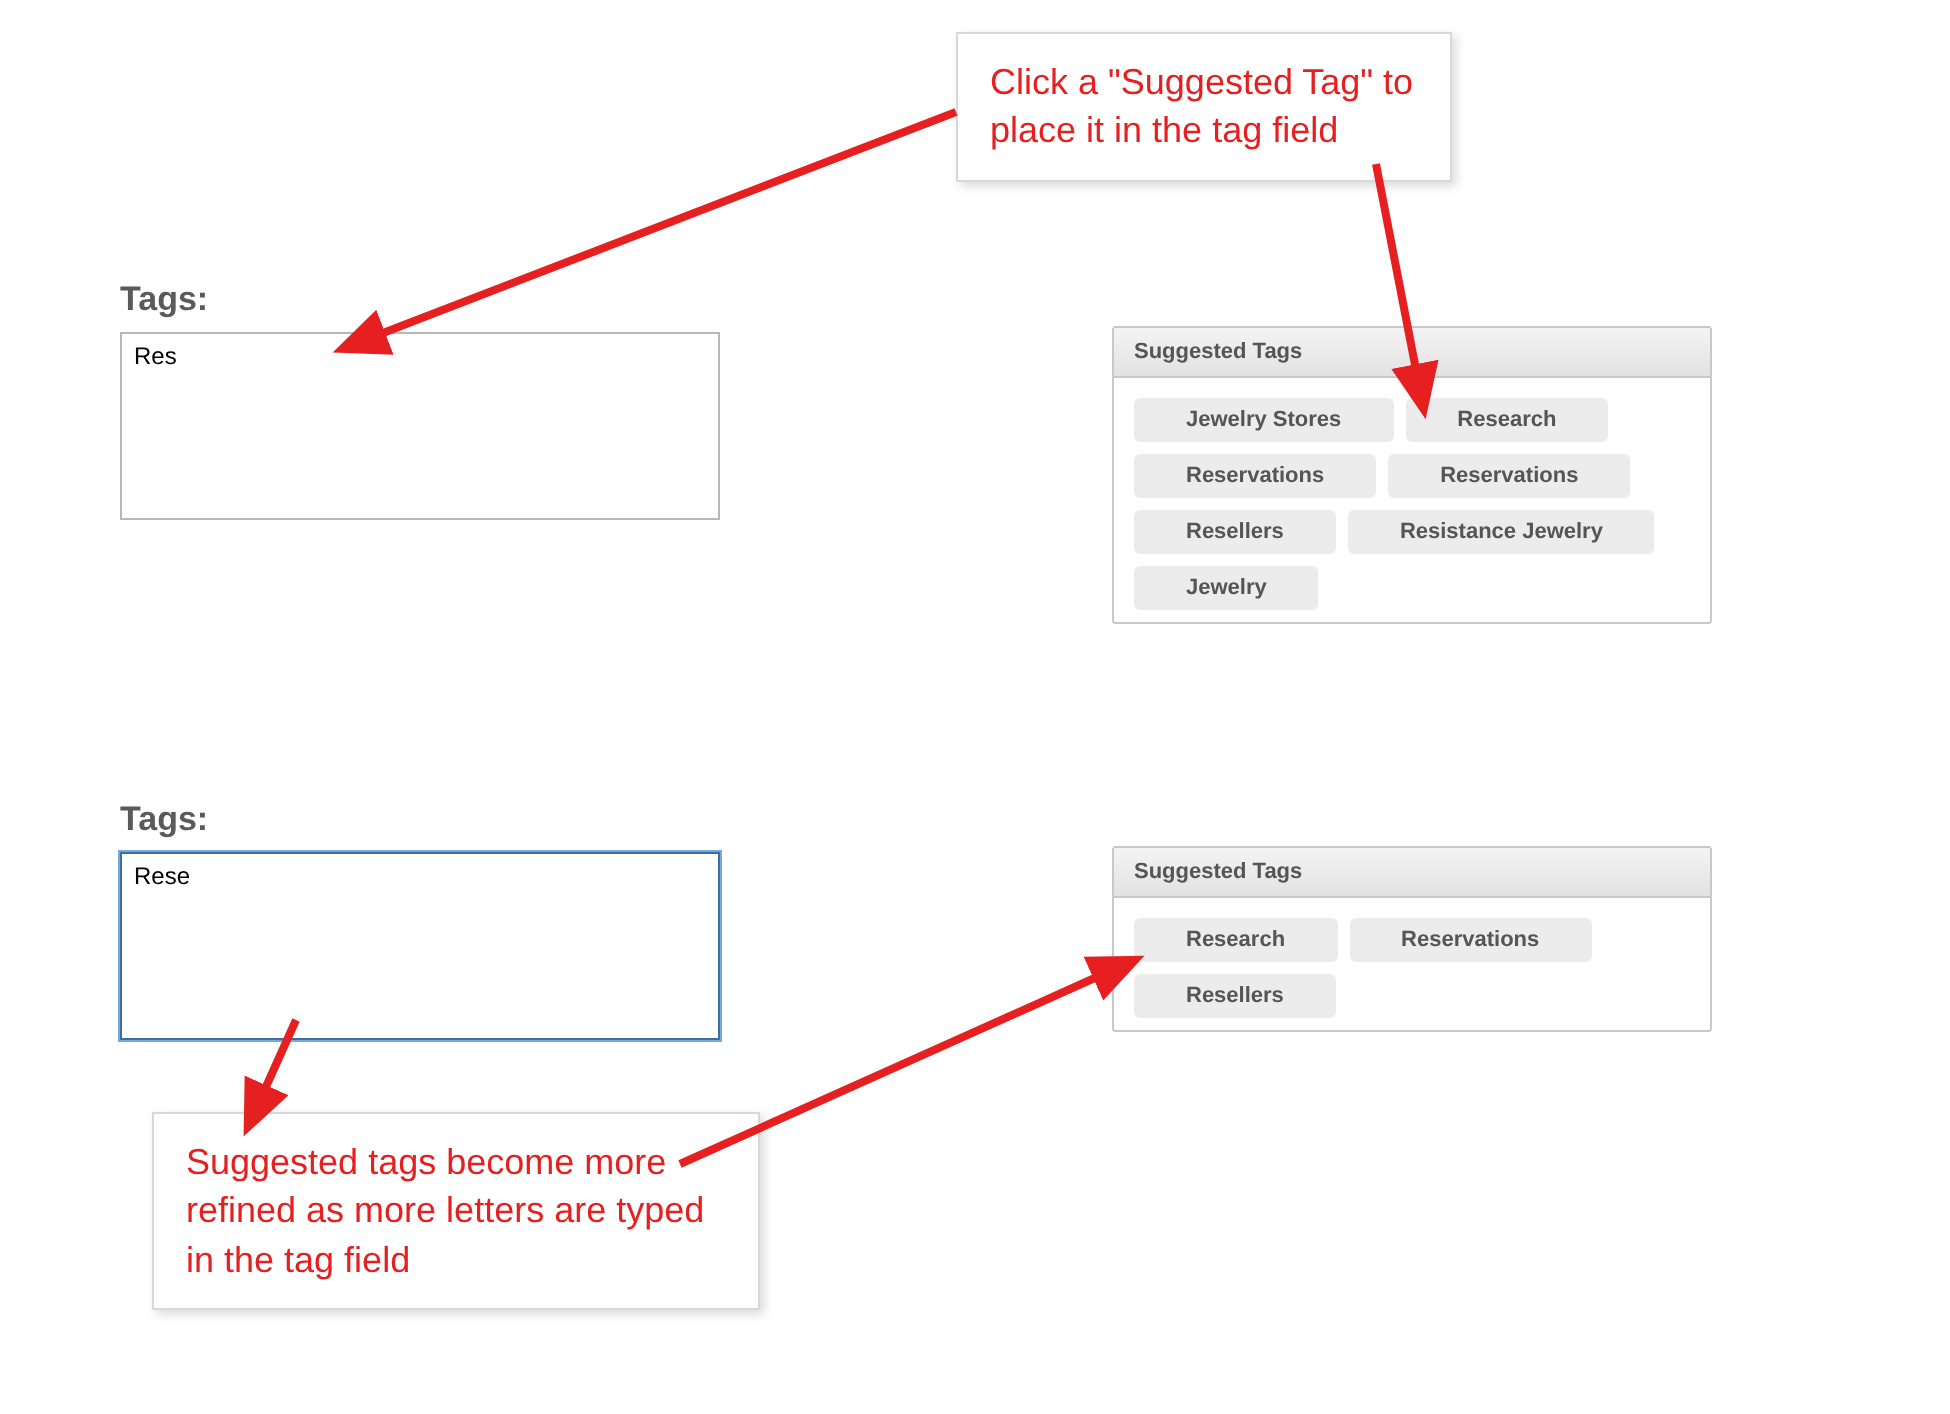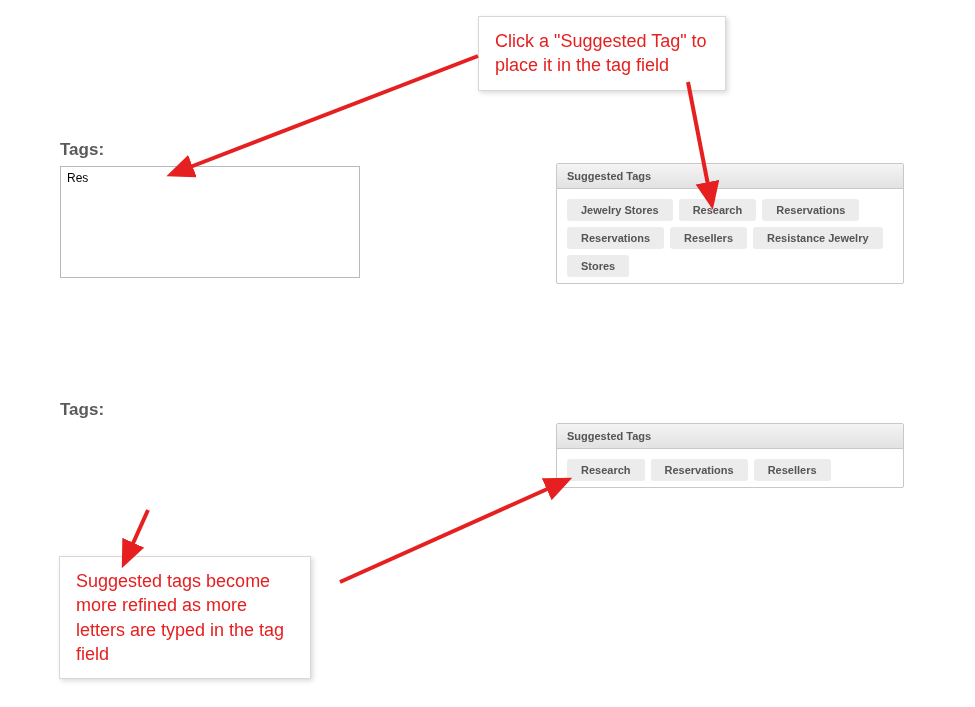--- a/index.html
+++ b/index.html
@@ -12,34 +12,34 @@
     }
     .tags-label {
       font-size: 17px;
       font-weight: bold;
       color: #5a5a5a;
       margin-bottom: 6px;
     }
     .tag-input {
       border: 1px solid #b8b8b8;
       width: 300px;
-      height: 112px;
+      height: 94px;
       padding: 4px 6px;
       font-size: 12px;
       font-family: Verdana, Arial, sans-serif;
       background: #fff;
     }
     .tag-input.focused {
       border: 1px solid #3a6ea5;
       outline: 1px solid #7aa8d8;
     }
     .suggested-panel {
       border: 1px solid #c8c8c8;
       border-radius: 2px;
-      width: 348px;
+      width: 300px;
       overflow: hidden;
     }
     .suggested-header {
       background: linear-gradient(#f4f4f4,#e2e2e2);
       border-bottom: 1px solid #c8c8c8;
       padding: 6px 10px;
       font-size: 11px;
       font-weight: bold;
       color: #555;
     }
@@ -47,21 +47,21 @@
       padding: 10px 10px 6px 10px;
       display: flex;
       flex-wrap: wrap;
       gap: 6px 6px;
     }
     .tag-chip {
       background: #ececec;
       color: #555;
       font-size: 11px;
       font-weight: bold;
-      padding: 5px 14px;
+      padding: 5px 26px;
       border-radius: 3px;
       cursor: pointer;
     }
     .callout {
       background: #fff;
       border: 1px solid #d8d8d8;
       box-shadow: 2px 2px 5px rgba(0,0,0,0.15);
       padding: 12px 16px;
       color: #e62020;
       font-family: Arial, sans-serif;
@@ -93,38 +93,41 @@
 
 <div class="suggested-panel row" style="left:556px; top:163px;">
   <div class="suggested-header">Suggested Tags</div>
   <div class="suggested-body">
     <span class="tag-chip">Jewelry Stores</span>
     <span class="tag-chip">Research</span>
     <span class="tag-chip">Reservations</span>
     <span class="tag-chip">Reservations</span>
     <span class="tag-chip">Resellers</span>
     <span class="tag-chip">Resistance Jewelry</span>
-    <span class="tag-chip">Stores</span>
+    <span class="tag-chip">Jewelry</span>
   </div>
 </div>
 
 <div class="row" style="left:60px; top:400px;">
   <div class="tags-label">Tags:</div>
+  <div class="tag-input focused">
+    <span>Rese</span>
+  </div>
 </div>
 
 <div class="suggested-panel row" style="left:556px; top:423px;">
   <div class="suggested-header">Suggested Tags</div>
   <div class="suggested-body">
     <span class="tag-chip">Research</span>
     <span class="tag-chip">Reservations</span>
     <span class="tag-chip">Resellers</span>
   </div>
 </div>
 
-<div class="callout row" style="left:59px; top:556px; width:252px;">
+<div class="callout row" style="left:76px; top:556px; width:304px;">
   <span>Suggested tags become more refined as more letters are typed in the tag field</span>
 </div>
 
 <svg class="arrow" style="left:0; top:0; width:975px; height:707px;">
   <defs>
     <marker id="ah" markerWidth="8" markerHeight="8" refX="2" refY="3" orient="auto">
       <path d="M0,0 L0,6 L7,3 z" fill="#e62020"></path>
     </marker>
   </defs>
 

